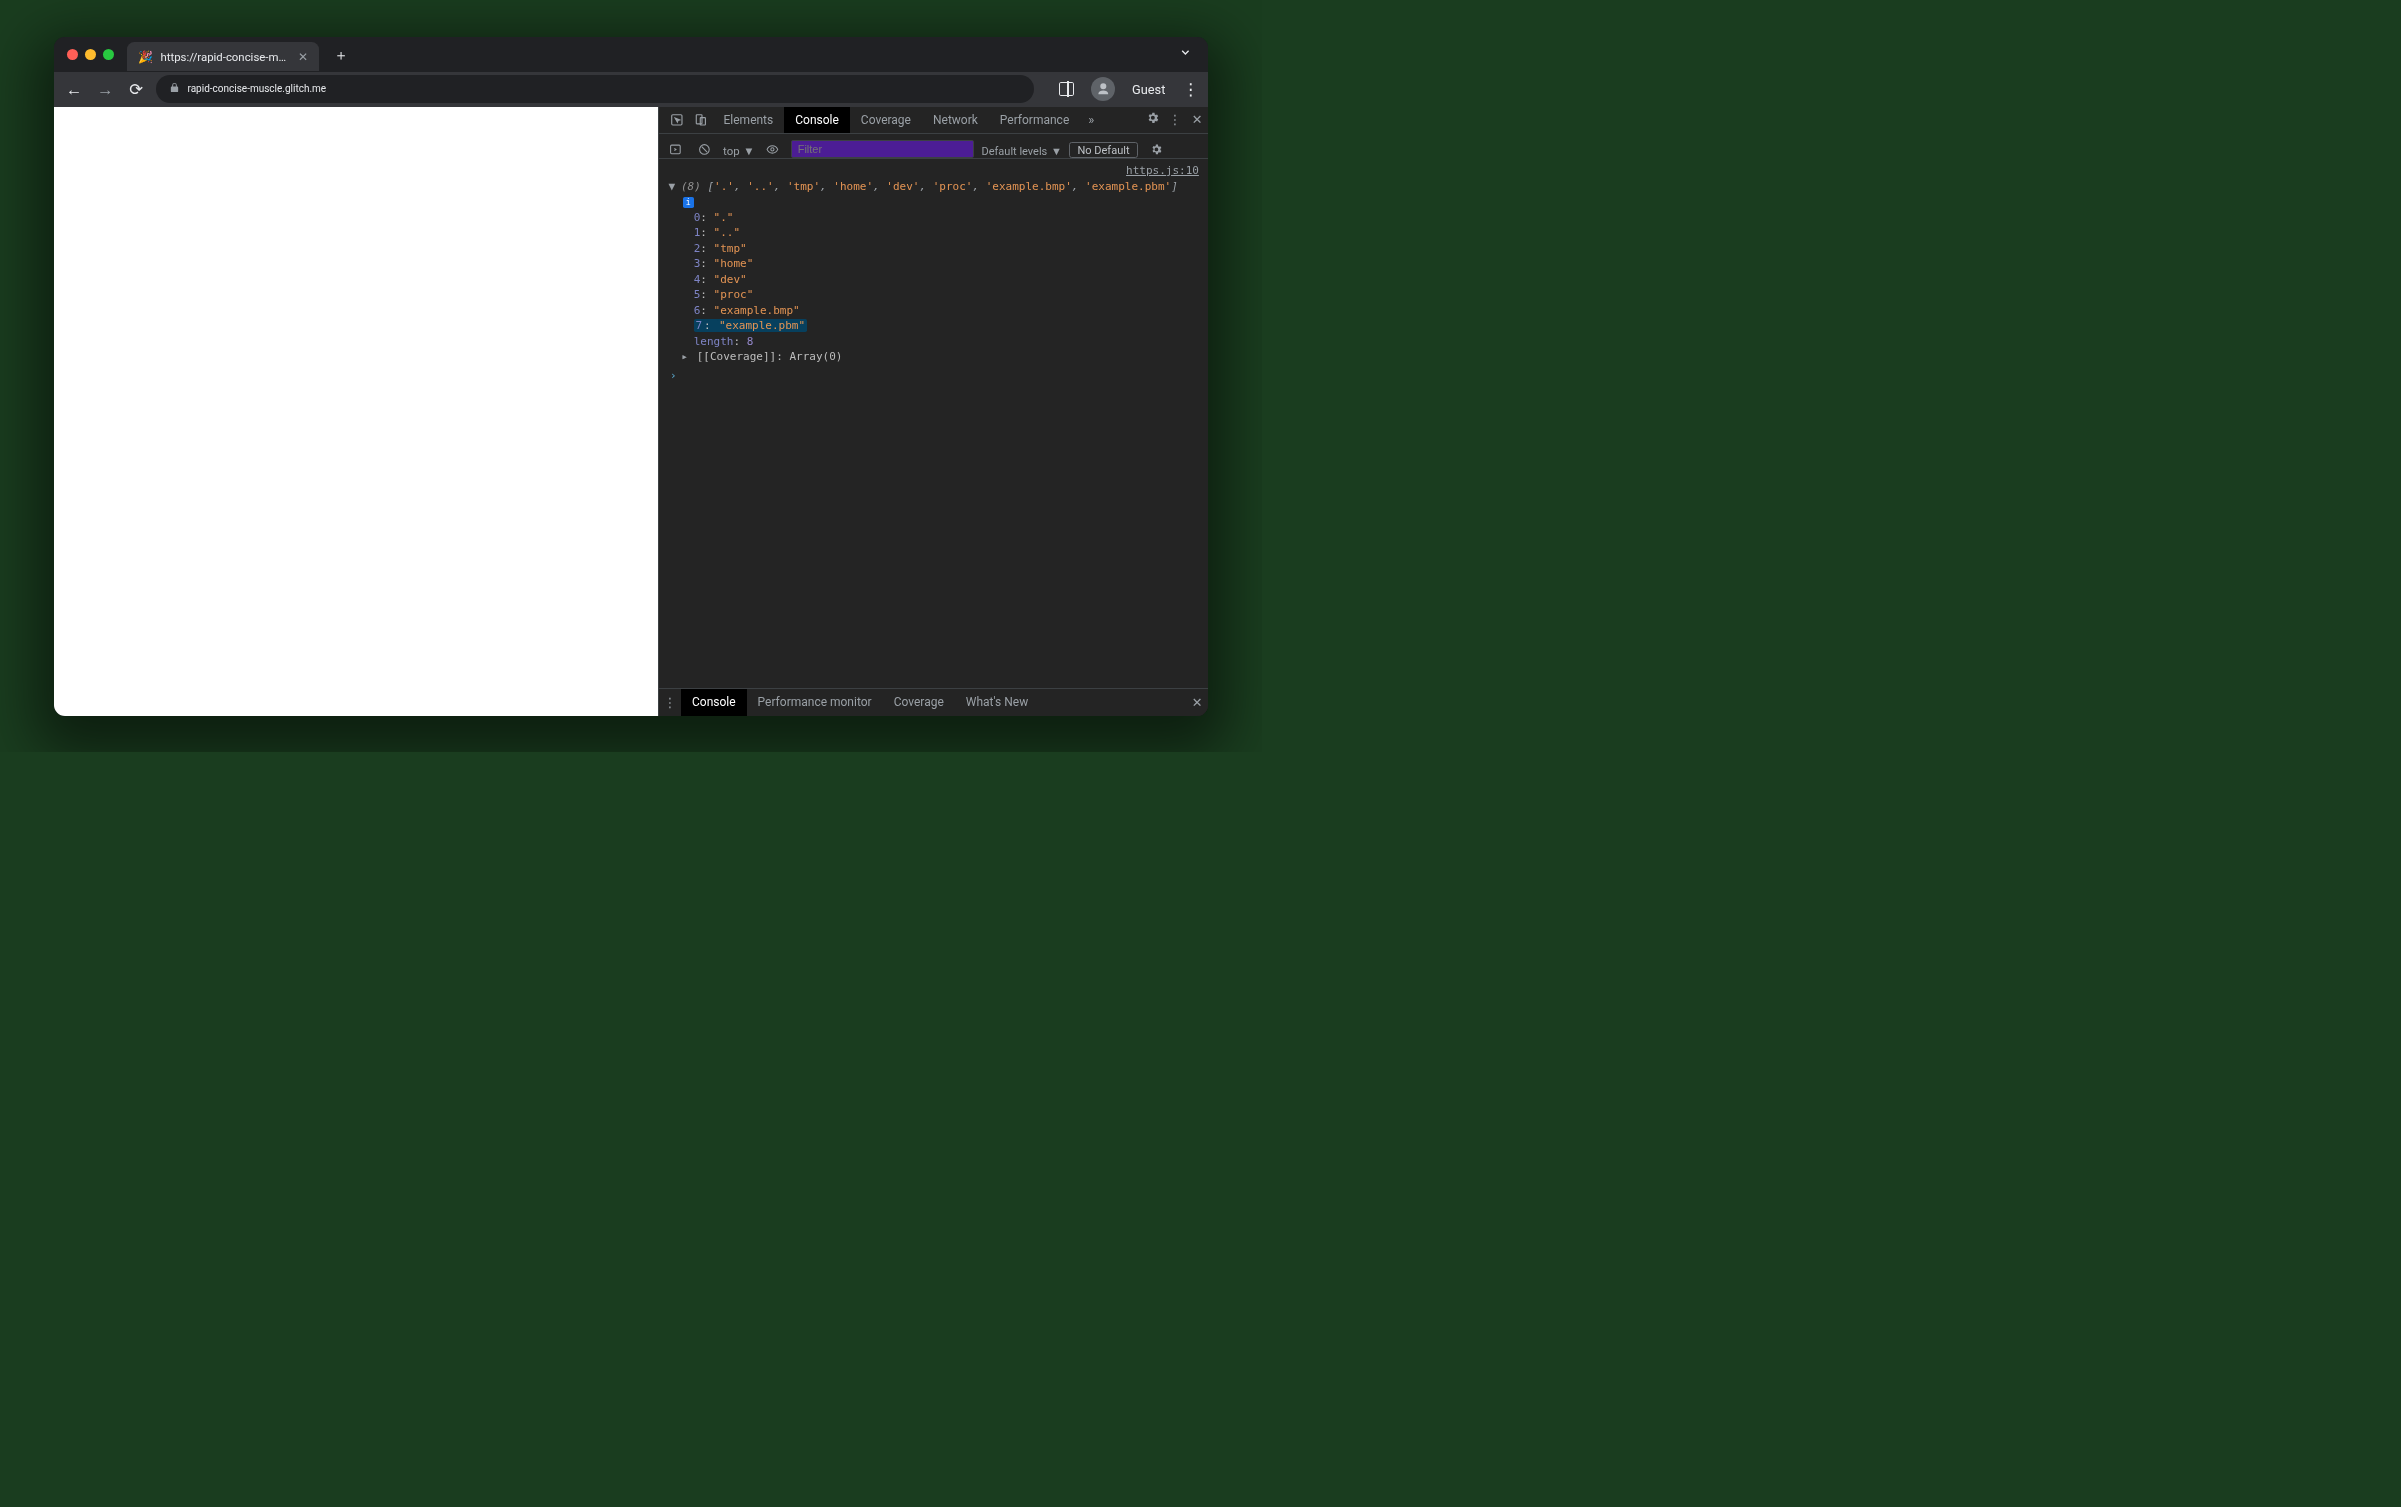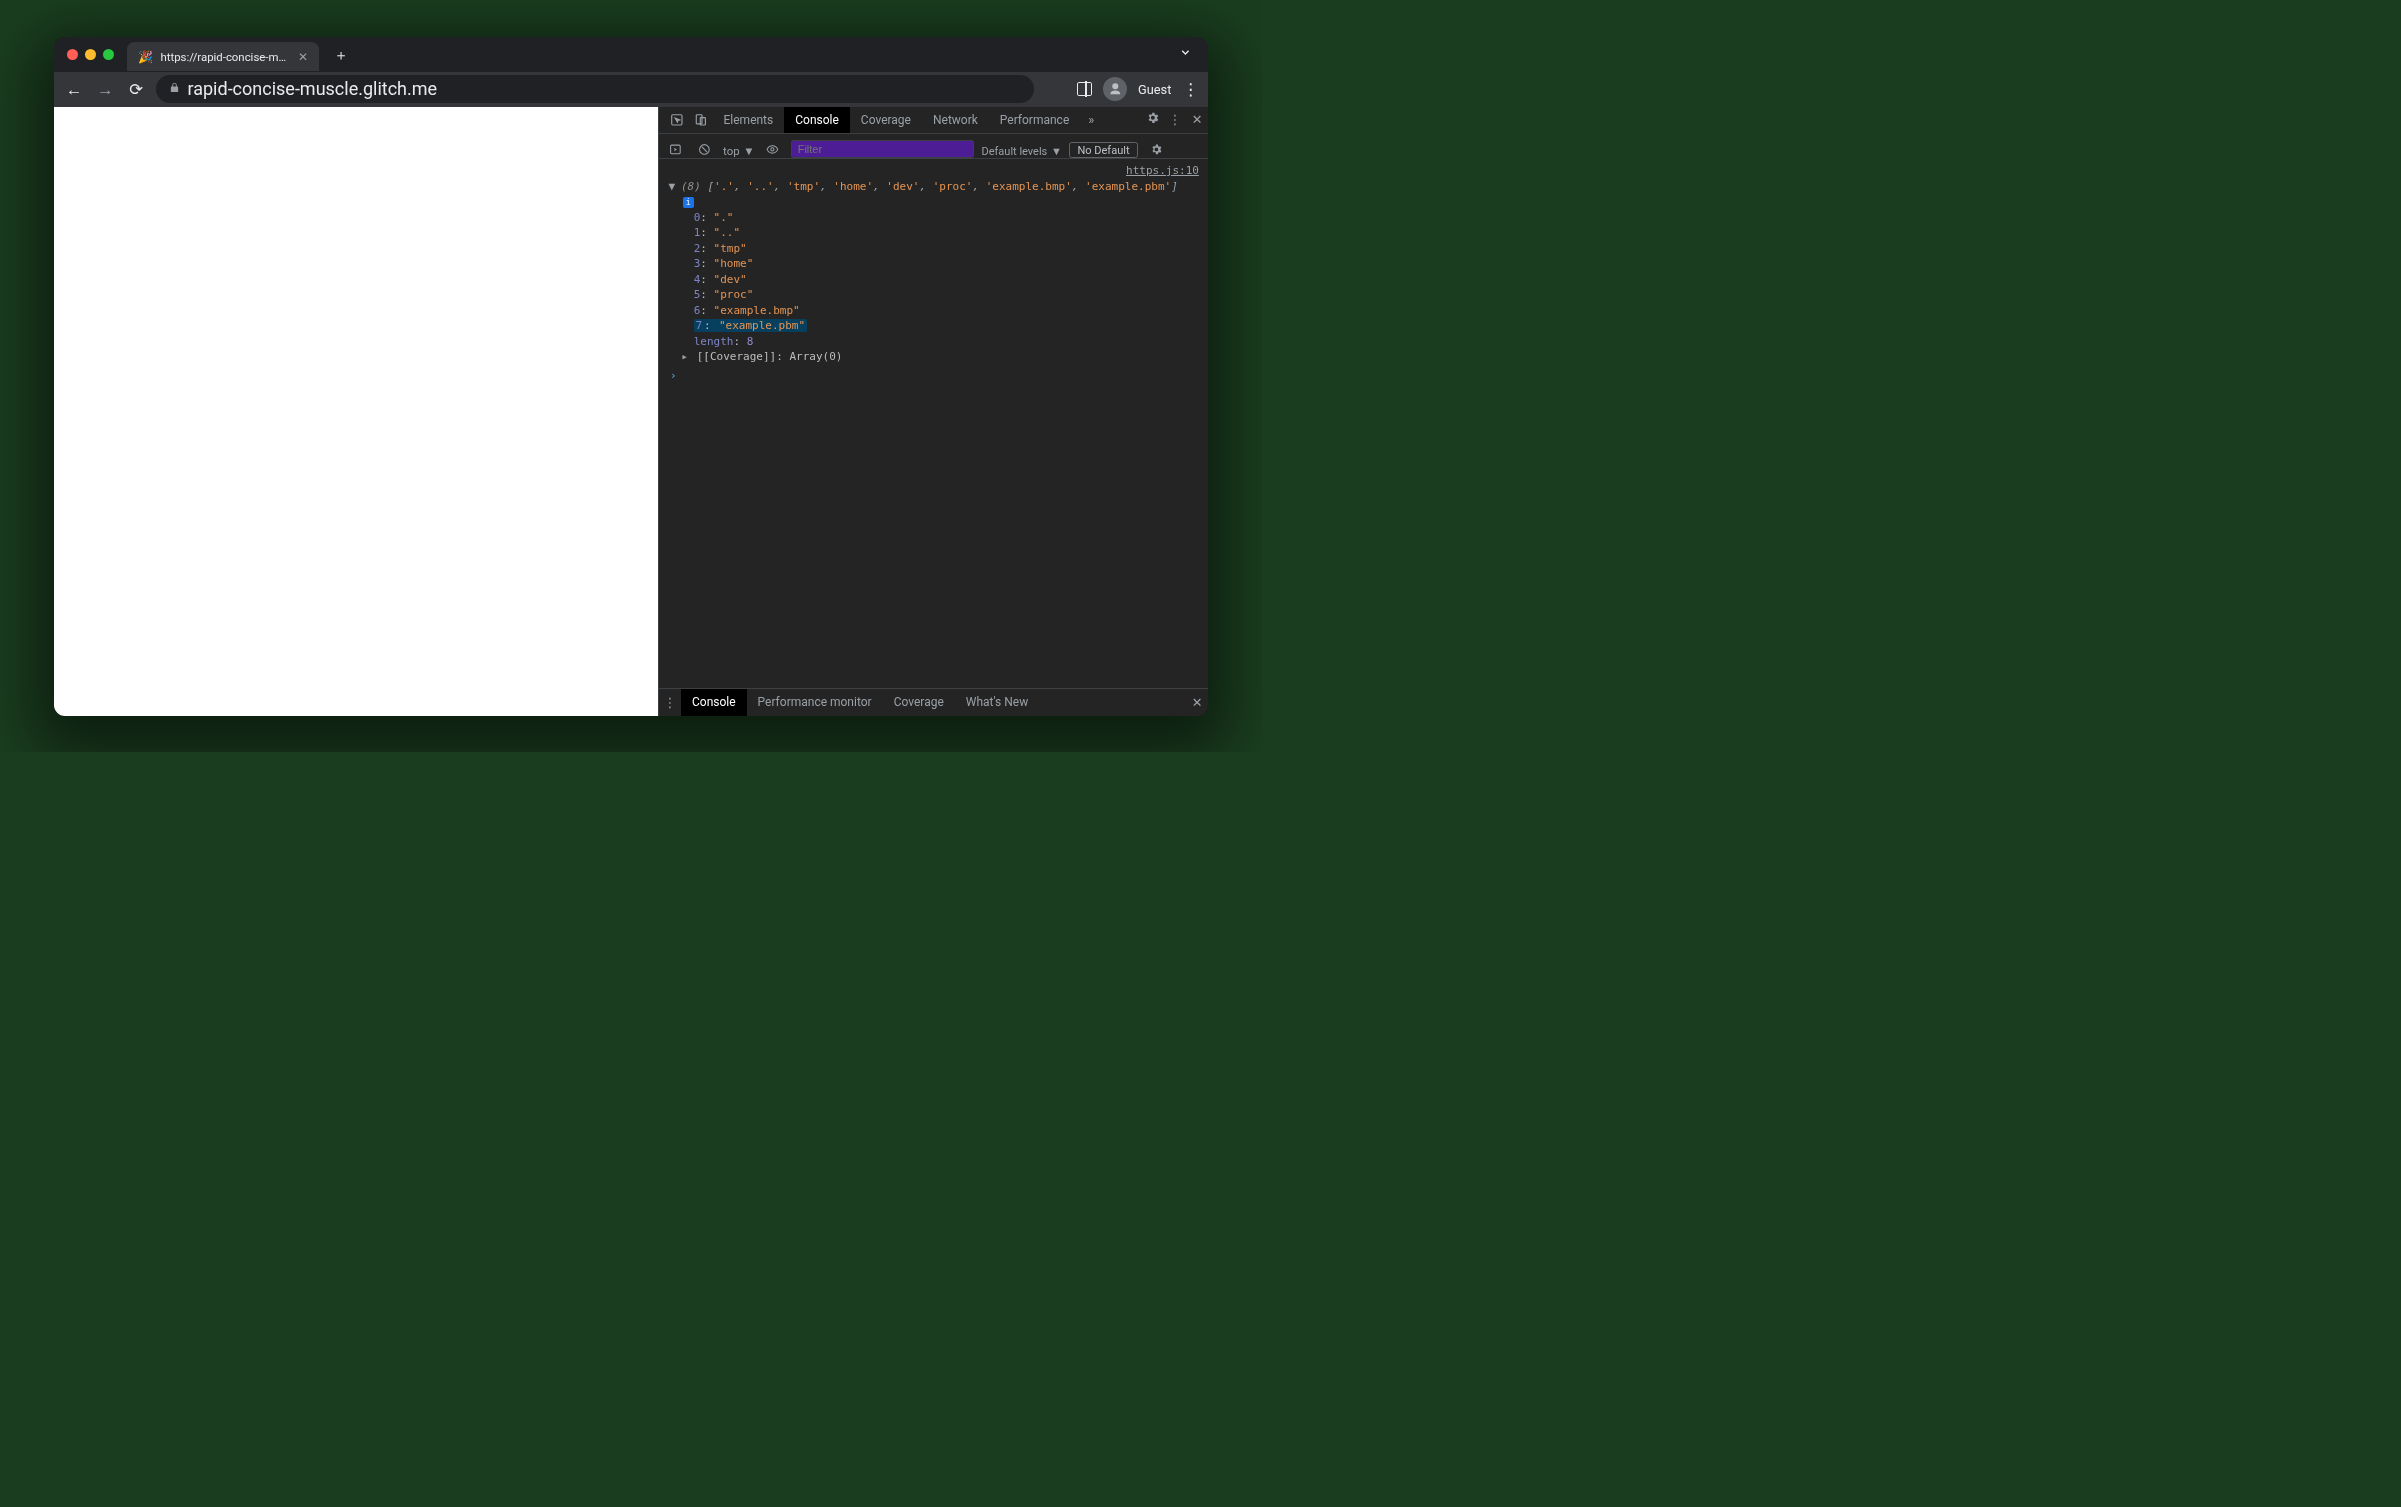--- a/index.html
+++ b/index.html
@@ -42,24 +42,24 @@
   .chev{color:#e8eaed; margin-right:7.3px;cursor:pointer;}
   .toolbar {
     height:35px; background:#35363a;
     display:flex; align-items:center; gap:9.1px; padding:0 9.1px;
   }
   .navbtn{color:#9aa0a6;width:22px;text-align:center;cursor:pointer;font-size:16.5px;}
   .navbtn.enabled{color:#e8eaed;}
   .omnibox{
     flex:1; max-width:878px; height:27.4px; background:#202124;
     border-radius:14.6px; display:flex; align-items:center; gap:7.3px;
-    padding:0 12.8px; color:#e8eaed; font-size:18px;
+    padding:0 12.8px; color:#e8eaed; font-size:10px;
   }
   .lock{color:#9aa0a6;font-size:11px;}
-  .tool-right{display:flex;align-items:center;gap:11px;margin-left:auto;justify-content:space-between;}
+  .tool-right{display:flex;align-items:center;gap:17px;margin-left:auto;justify-content:space-between;}
   .sqicon{width:14.6px;height:14.6px;border:1.8px solid #e8eaed;border-radius:1.8px;display:inline-block;position:relative;}
   .sqicon::after{content:"";position:absolute;left:6.4px;top:-1.8px;bottom:-1.8px;width:1.8px;background:#e8eaed;}
   .avatar{width:24px;height:24px;border-radius:50%;background:#5f6368;display:flex;align-items:center;justify-content:center;}
   .avatar svg{width:14.6px;height:14.6px;fill:#bdc1c6;}
   .guest{color:#e8eaed;font-size:12.8px;}
   .kebab{color:#e8eaed;font-size:16.5px;cursor:pointer;}
   .content{flex:1;display:flex;min-height:0;}
   .page{flex:0 0 604px;background:#fff;}
   .devtools{flex:1;display:flex;flex-direction:column;background:#242424;color:#e8eaed;border-left:0.9px solid #3c4043;min-width:0;}
   .dt-tabs{

